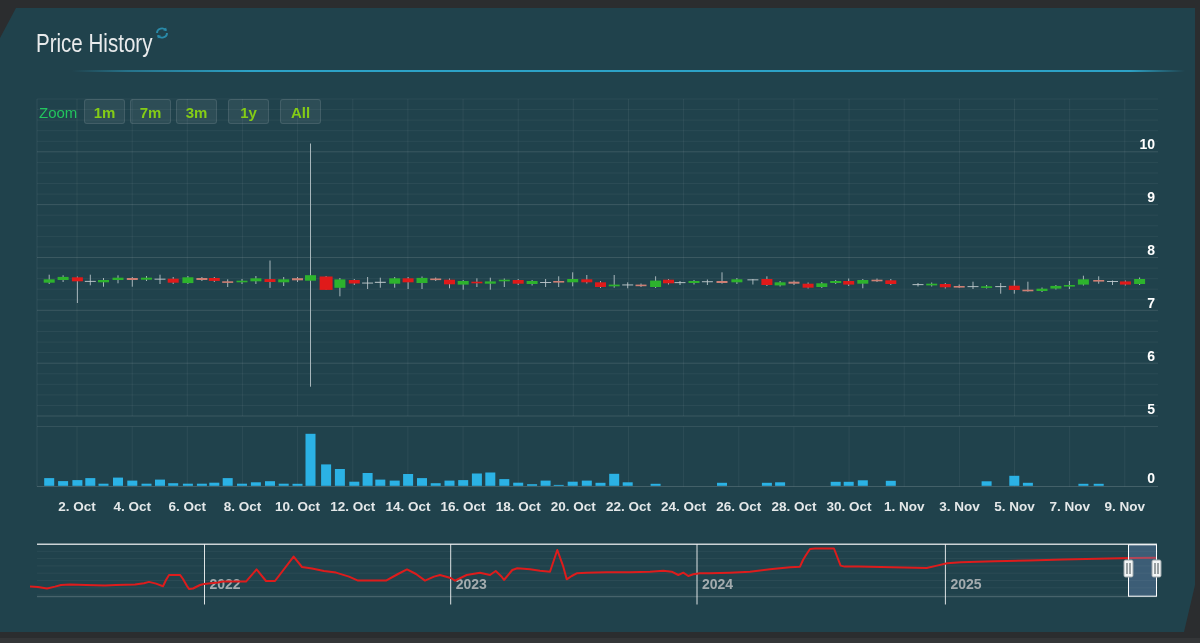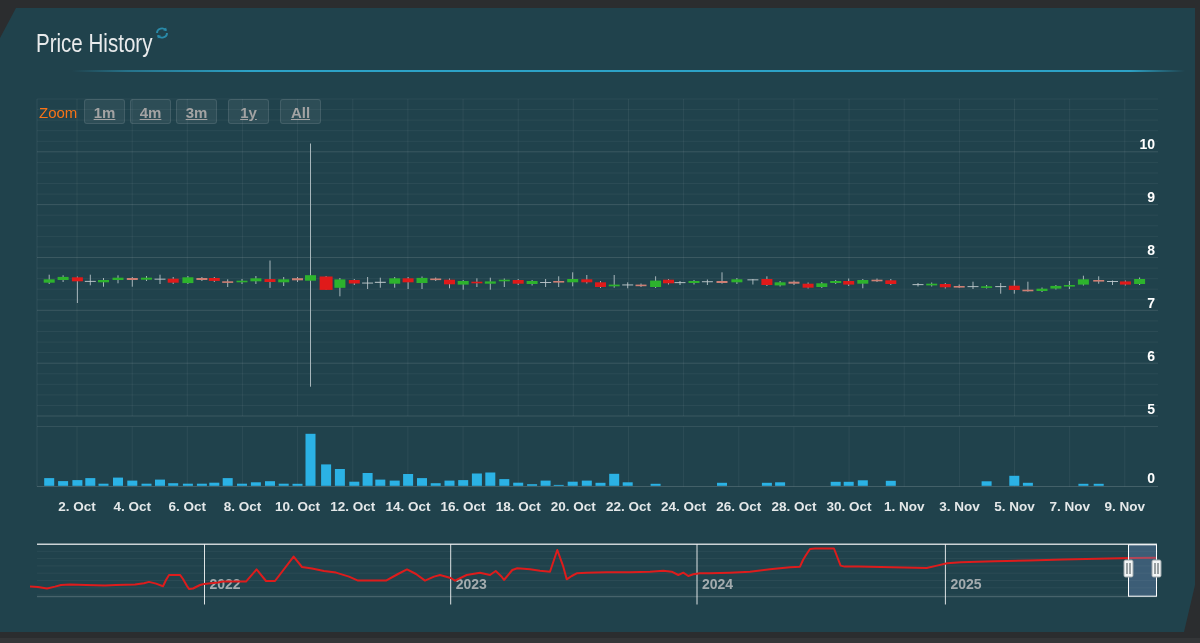--- a/index.html
+++ b/index.html
@@ -1,24 +1,24 @@
 <!DOCTYPE html>
 <html><head><meta charset="utf-8">
 <style>
 html,body{margin:0;padding:0;width:1200px;height:643px;overflow:hidden;background:#2b2d2f;font-family:"Liberation Sans", sans-serif;}
 #panel{position:absolute;left:0;top:0;width:1195px;height:632px;background:#20424c;
   clip-path:polygon(16px 8px,1195px 8px,1195px 585px,1184px 632px,0px 632px,0px 38px);}
 #strip{position:absolute;left:0;top:638px;width:1200px;height:5px;background:#343638;}
 #title{position:absolute;left:36px;top:28px;color:#e9ebec;font-size:26px;font-weight:400;transform:scaleX(0.79);transform-origin:left top;}
 #uline{position:absolute;left:72px;top:70px;width:1113px;height:2px;
   background:linear-gradient(90deg,rgba(45,167,205,0) 0%,rgba(45,167,205,0.5) 5%,#2da7cd 16%,#2da7cd 95%,rgba(45,167,205,0) 100%);opacity:0.95;}
-#zoomlbl{position:absolute;left:39px;top:104px;color:#f97316;font-size:15px;}
+#zoomlbl{position:absolute;left:39px;top:104px;color:#22c55e;font-size:15px;}
 .zb{position:absolute;top:99px;width:41px;height:25px;background:rgba(255,255,255,0.06);
-  border:1px solid rgba(255,255,255,0.10);border-radius:3px;color:#a3a3a3;font-size:15px;
-  font-weight:700;text-align:center;line-height:25px;box-sizing:border-box;text-decoration:underline;}
+  border:1px solid rgba(255,255,255,0.10);border-radius:3px;color:#84cc16;font-size:15px;
+  font-weight:700;text-align:center;line-height:25px;box-sizing:border-box;}
 svg text{font-family:"Liberation Sans", sans-serif;}
 </style></head>
 <body>
 <div id="panel"></div>
 <div id="strip"></div>
 <svg id="chart" style="position:absolute;left:0;top:0" width="1200" height="643" viewBox="0 0 1200 643">
 <line x1="77.0" y1="99.0" x2="77.0" y2="416.0" stroke="#ffffff" stroke-width="1" stroke-opacity="0.06"></line>
 <line x1="77.0" y1="426.5" x2="77.0" y2="486.5" stroke="#ffffff" stroke-width="1" stroke-opacity="0.06"></line>
 <line x1="132.2" y1="99.0" x2="132.2" y2="416.0" stroke="#ffffff" stroke-width="1" stroke-opacity="0.06"></line>
 <line x1="132.2" y1="426.5" x2="132.2" y2="486.5" stroke="#ffffff" stroke-width="1" stroke-opacity="0.06"></line>
@@ -362,15 +362,15 @@
 <div id="title">Price History</div>
 <svg style="position:absolute;left:154px;top:26px;opacity:0.72;transform:scaleY(0.92)" width="16" height="14" viewBox="0 0 17 15">
  <path d="M3.2 7.5 A5.3 5.3 0 0 1 13 4.6" fill="none" stroke="#2da7cd" stroke-width="2.1"></path>
  <path d="M13.8 7.5 A5.3 5.3 0 0 1 4 10.4" fill="none" stroke="#2da7cd" stroke-width="2.1"></path>
  <path d="M13 1.2 L13.4 5.2 L9.6 4.4 Z" fill="#2da7cd"></path>
  <path d="M4 13.8 L3.6 9.8 L7.4 10.6 Z" fill="#2da7cd"></path>
 </svg>
 <div id="uline"></div>
 <div id="zoomlbl">Zoom</div>
 <div class="zb" style="left:84px">1m</div>
-<div class="zb" style="left:130px">4m</div>
+<div class="zb" style="left:130px">7m</div>
 <div class="zb" style="left:176px">3m</div>
 <div class="zb" style="left:228px">1y</div>
 <div class="zb" style="left:280px">All</div>
 </body></html>

